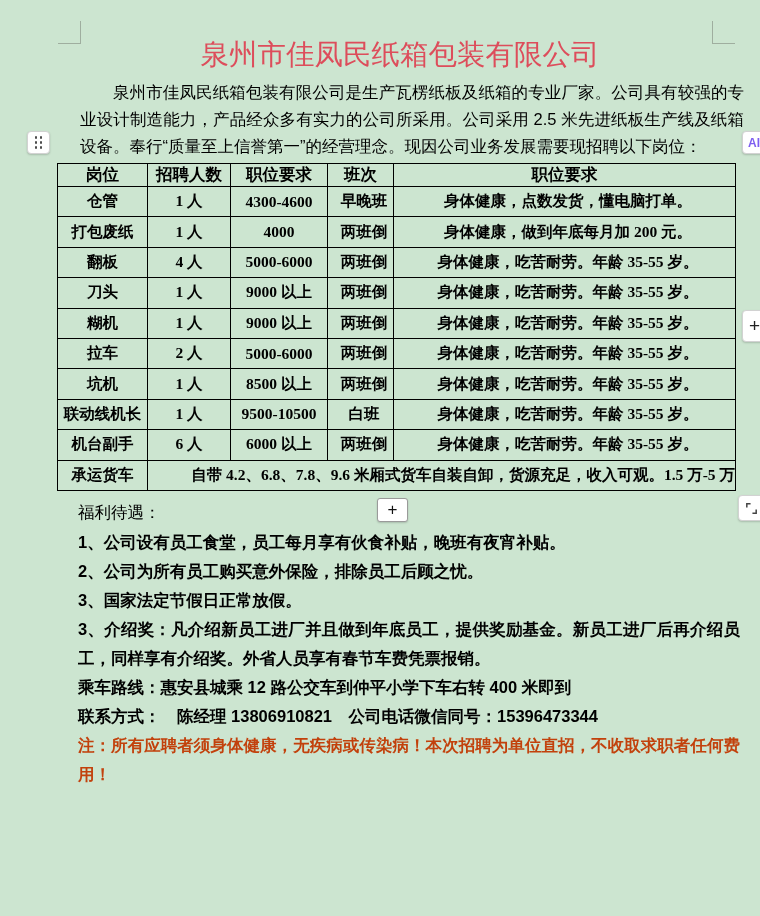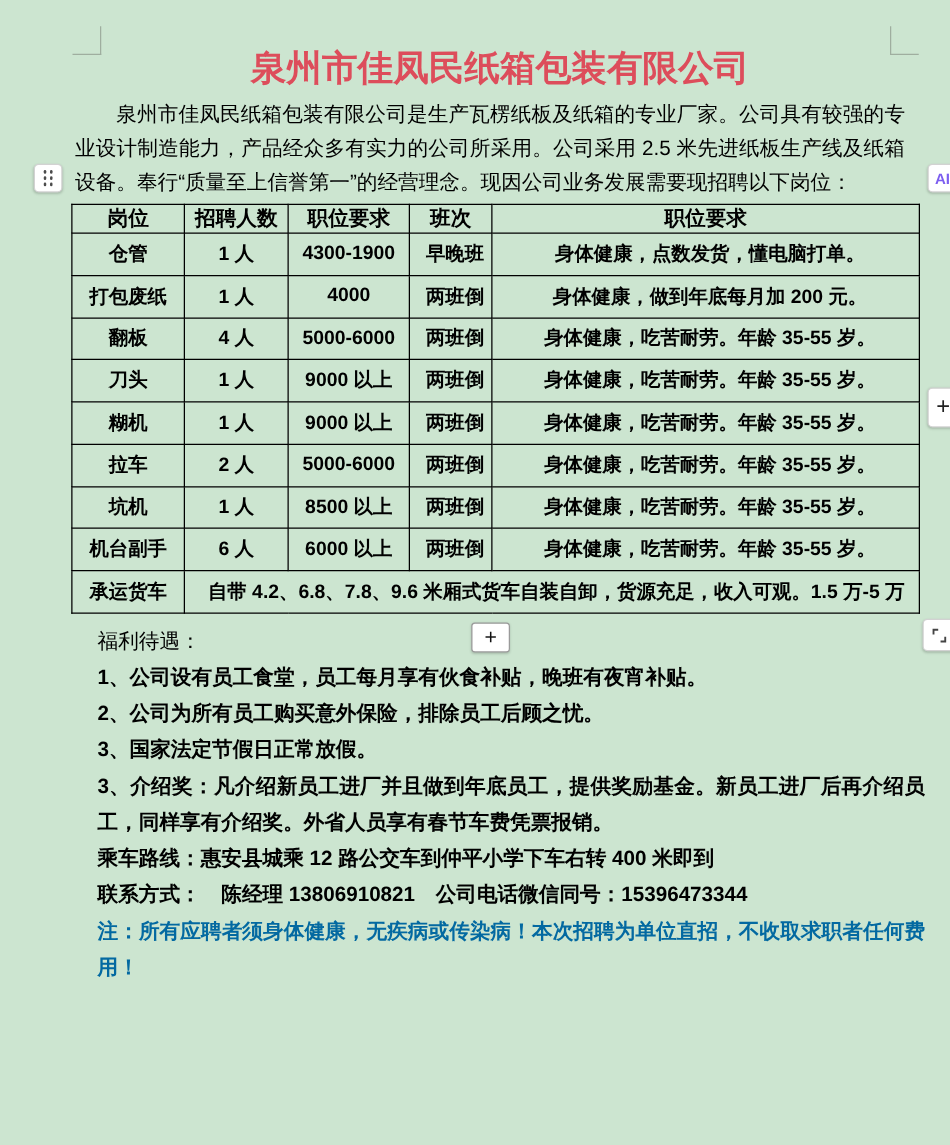--- a/index.html
+++ b/index.html
@@ -26,48 +26,48 @@
   .dots{display:grid;grid-template-columns:repeat(2,2.5px);grid-template-rows:repeat(3,2.5px);gap:2.5px;}
   .dots i{width:2.5px;height:2.5px;background:#4c4c4c;border-radius:50%;}
   .ai-badge{left:742px;top:131px;width:28px;height:23px;font-weight:bold;font-size:12px;color:#7d5ef0;justify-content:flex-start;padding-left:5px;}
   .plus-right{left:742px;top:310px;width:30px;height:32px;font-size:19px;color:#222;justify-content:flex-start;padding-left:6px;font-weight:300;}
   .plus-center{left:377px;top:498px;width:31px;height:24px;border-color:#9a9a9a;font-size:17px;color:#111;font-weight:300;border-radius:3px;}
   .expand-btn{left:738px;top:495px;width:28px;height:26px;justify-content:flex-start;padding-left:5px;}
 
   
   .doc-title{
     position:absolute;left:57px;top:36px;width:686px;text-align:center;
-    font-family:"Liberation Serif",serif;font-weight:bold;font-size:28.5px;color:#dd4d5b;
+    font-family:"Liberation Serif",serif;font-weight:normal;font-size:28.5px;color:#dd4d5b;
   }
   .intro{
-    position:absolute;left:60px;top:79px;width:664px;
+    position:absolute;left:80px;top:79px;width:664px;
     font-size:16.5px;line-height:27px;text-indent:2em;text-align:justify;
   }
 
   
   table.jobs{
     position:absolute;left:57px;top:163px;width:678px;height:328px;
     border-collapse:collapse;table-layout:fixed;
   }
   table.jobs th,table.jobs td{
     border:1.5px solid #000;font-weight:bold;font-size:15.5px;
-    padding:0;text-align:center;overflow:hidden;white-space:nowrap;
+    padding:0;text-align:center;overflow:hidden;white-space:nowrap;font-family:Liberation Serif, serif;
   }
   table.jobs th{font-size:16.5px;}
   table.jobs td.shift,table.jobs td.req{text-align:center;padding-left:7px;}
-  table.jobs td.merged{text-align:center;padding-left:7px;margin-left:32px;}
+  table.jobs td.merged{text-align:right;padding-left:7px;margin-left:32px;}
   col.c1{width:90px;}col.c2{width:83px;}col.c3{width:97px;}col.c4{width:66px;}col.c5{width:342px;}
 
   
   .welfare-heading{position:absolute;left:78px;top:502px;font-size:16.5px;}
   .body-block{
     position:absolute;left:78px;top:528px;width:662px;
     font-size:16.5px;line-height:29px;text-align:justify;font-weight:bold;
   }
-  .note{color:#0369a1;}
+  .note{color:#c2410c;}
 </style>
 </head>
 <body>
 
 <div class="stage">
 
   <div class="corner corner-tl"></div>
   <div class="corner corner-tr"></div>
 
   <div class="widget drag-handle">
@@ -107,21 +107,21 @@
         <th>招聘人数</th>
         <th>职位要求</th>
         <th>班次</th>
         <th>职位要求</th>
       </tr>
     </thead>
     <tbody id="jobs-body">
     <tr>
       <td>仓管</td>
       <td>1 人</td>
-      <td>4300-1900</td>
+      <td>4300-4600</td>
       <td class="shift">早晚班</td>
       <td class="req">身体健康，点数发货，懂电脑打单。</td>
     </tr>
 
     <tr>
       <td>打包废纸</td>
       <td>1 人</td>
       <td>4000</td>
       <td class="shift">两班倒</td>
       <td class="req">身体健康，做到年底每月加 200 元。</td>
@@ -160,20 +160,27 @@
     </tr>
 
     <tr>
       <td>坑机</td>
       <td>1 人</td>
       <td>8500 以上</td>
       <td class="shift">两班倒</td>
       <td class="req">身体健康，吃苦耐劳。年龄 35-55 岁。</td>
     </tr>
 
+    <tr>
+      <td>联动线机长</td>
+      <td>1 人</td>
+      <td>9500-10500</td>
+      <td class="shift">白班</td>
+      <td class="req">身体健康，吃苦耐劳。年龄 35-55 岁。</td>
+    </tr>
 
     <tr>
       <td>机台副手</td>
       <td>6 人</td>
       <td>6000 以上</td>
       <td class="shift">两班倒</td>
       <td class="req">身体健康，吃苦耐劳。年龄 35-55 岁。</td>
     </tr>
   </tbody>
     <tbody>

